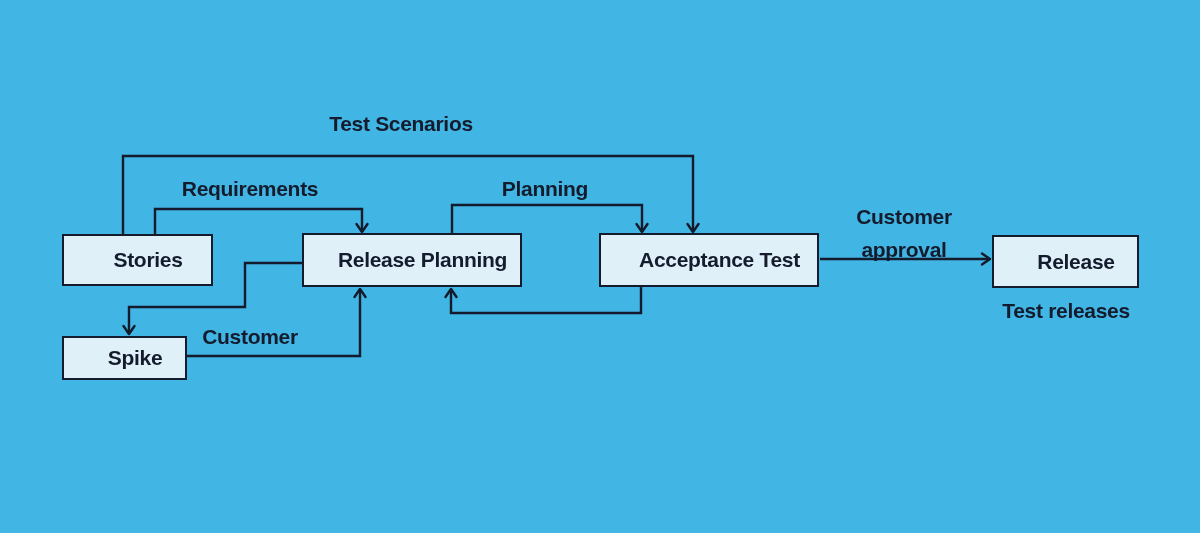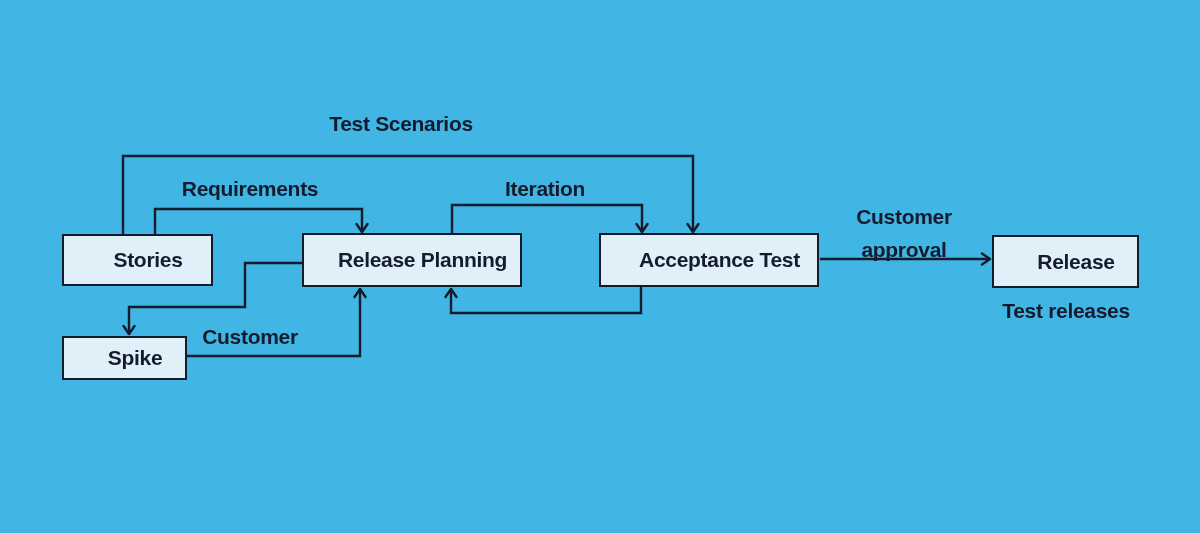--- a/index.html
+++ b/index.html
@@ -106,21 +106,21 @@
   </div>
 
   <div class="node node-spike">
     <span class="node-label">Spike</span>
   </div>
 
   <div class="edge-label lbl-requirements">Requirements</div>
 
   <div class="edge-label lbl-test-scenarios">Test Scenarios</div>
 
-  <div class="edge-label lbl-iteration">Iteration</div>
+  <div class="edge-label lbl-iteration">Planning</div>
 
   <div class="edge-label lbl-customer-approval wrap">Customer approval</div>
 
   <div class="edge-label lbl-estimates">Customer</div>
 
   <div class="edge-label lbl-small-releases">Test releases</div>
 
 </div>
 
 </body></html>

